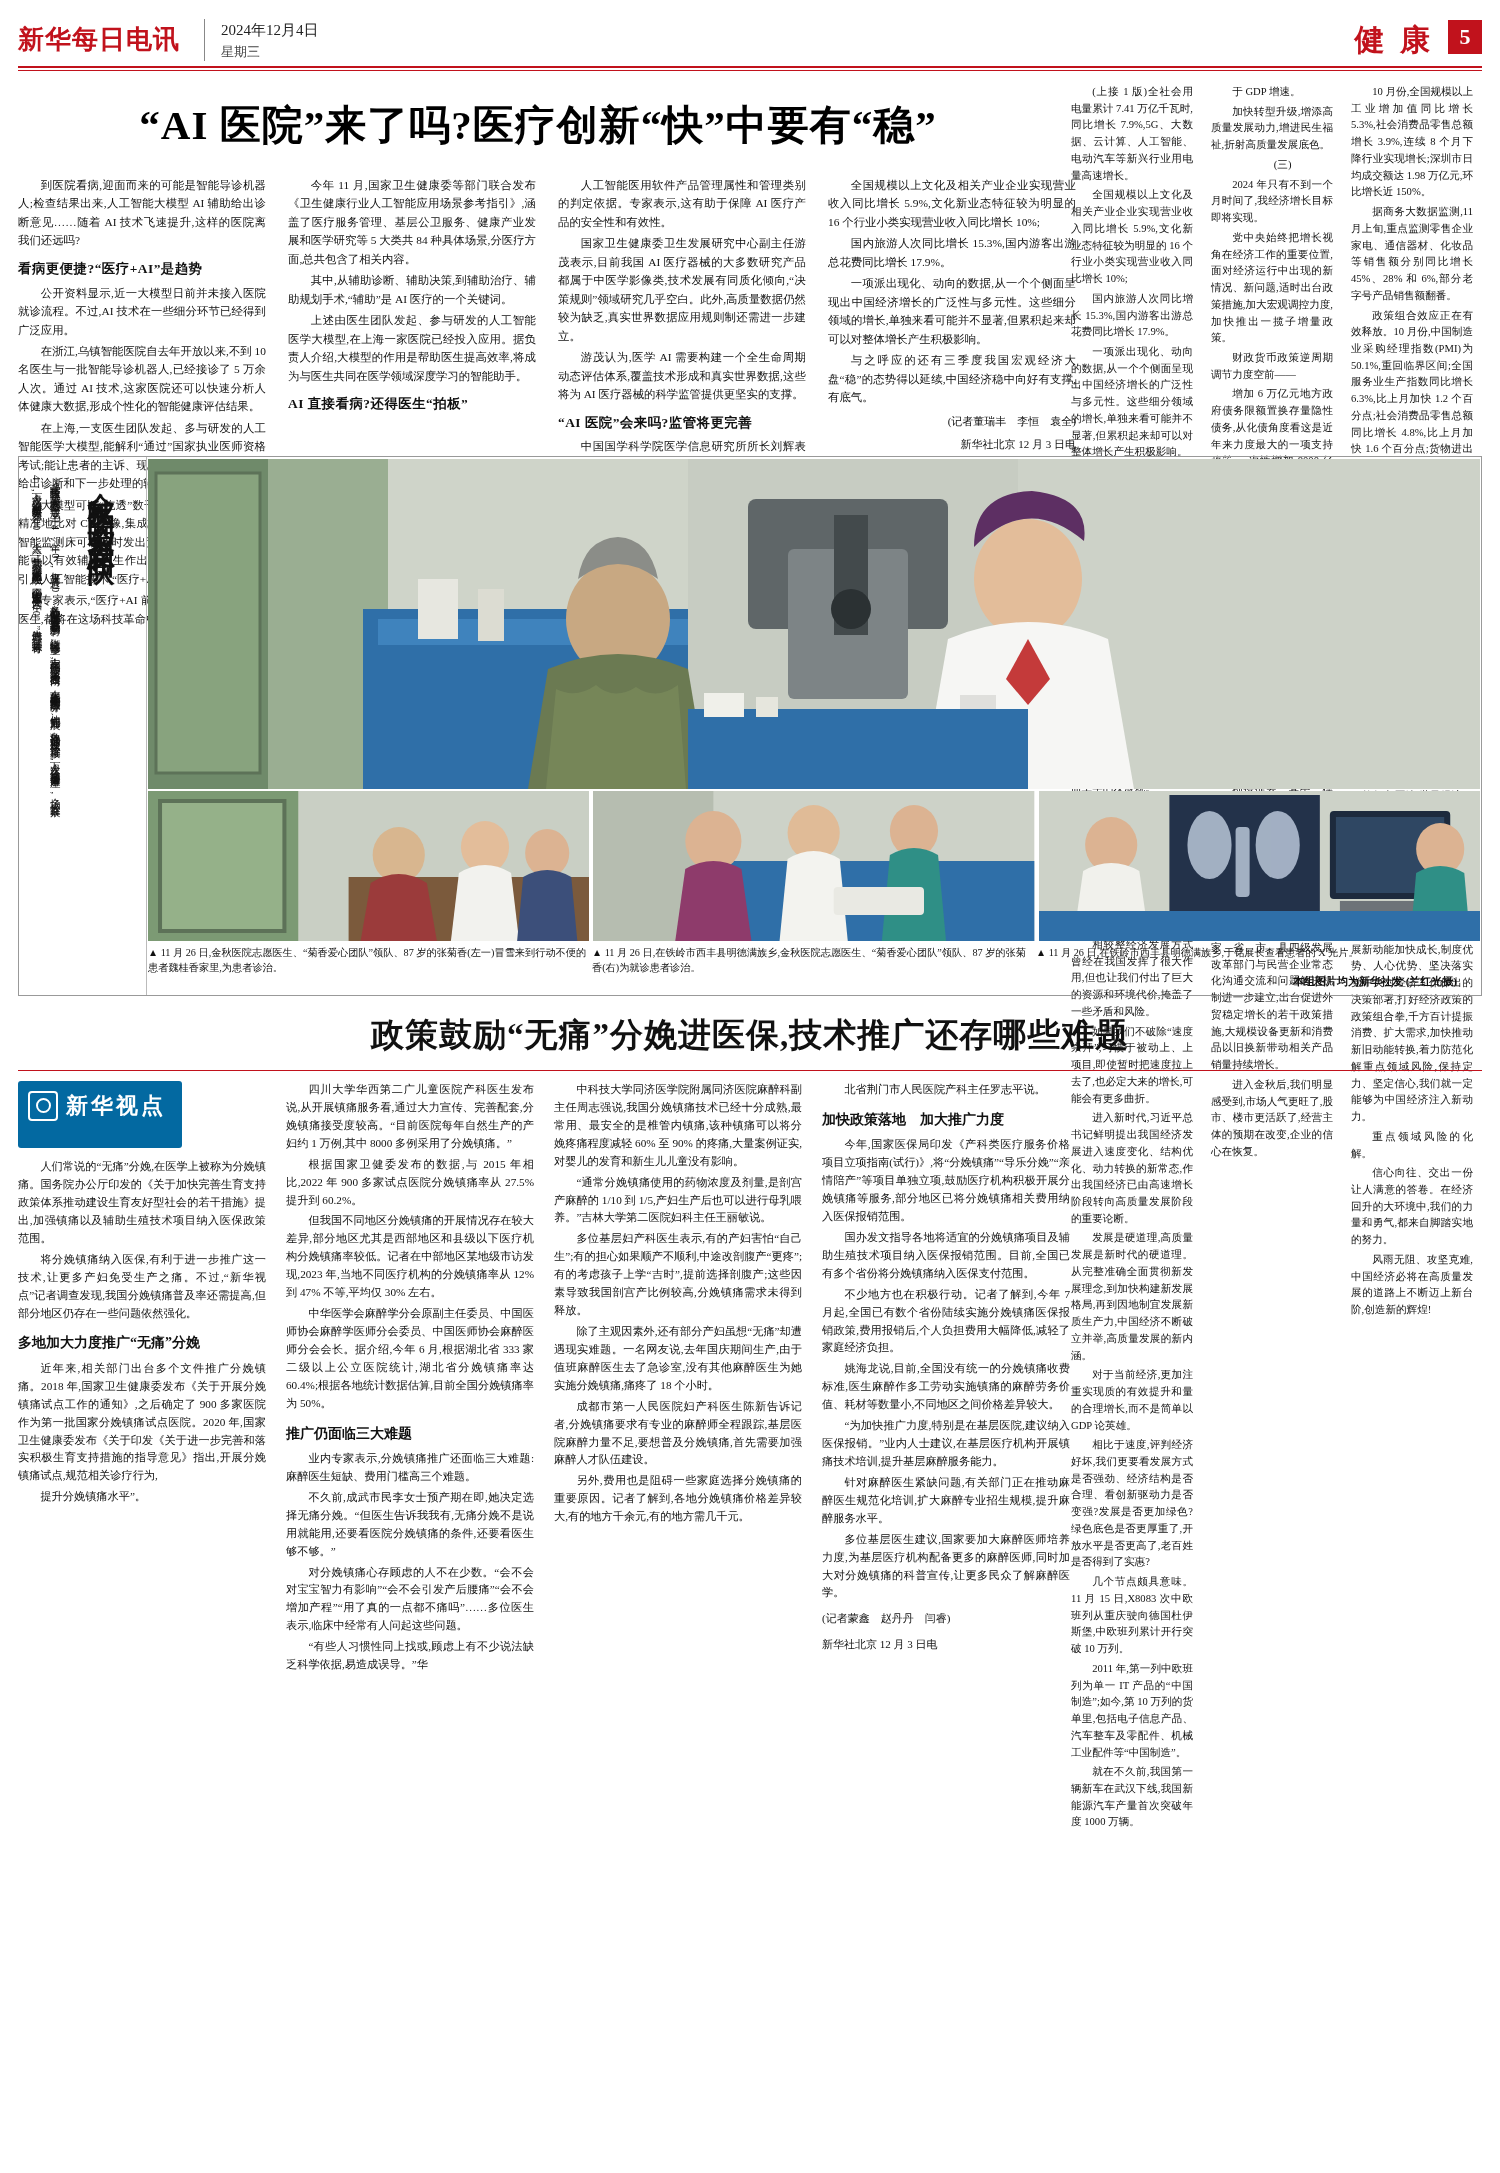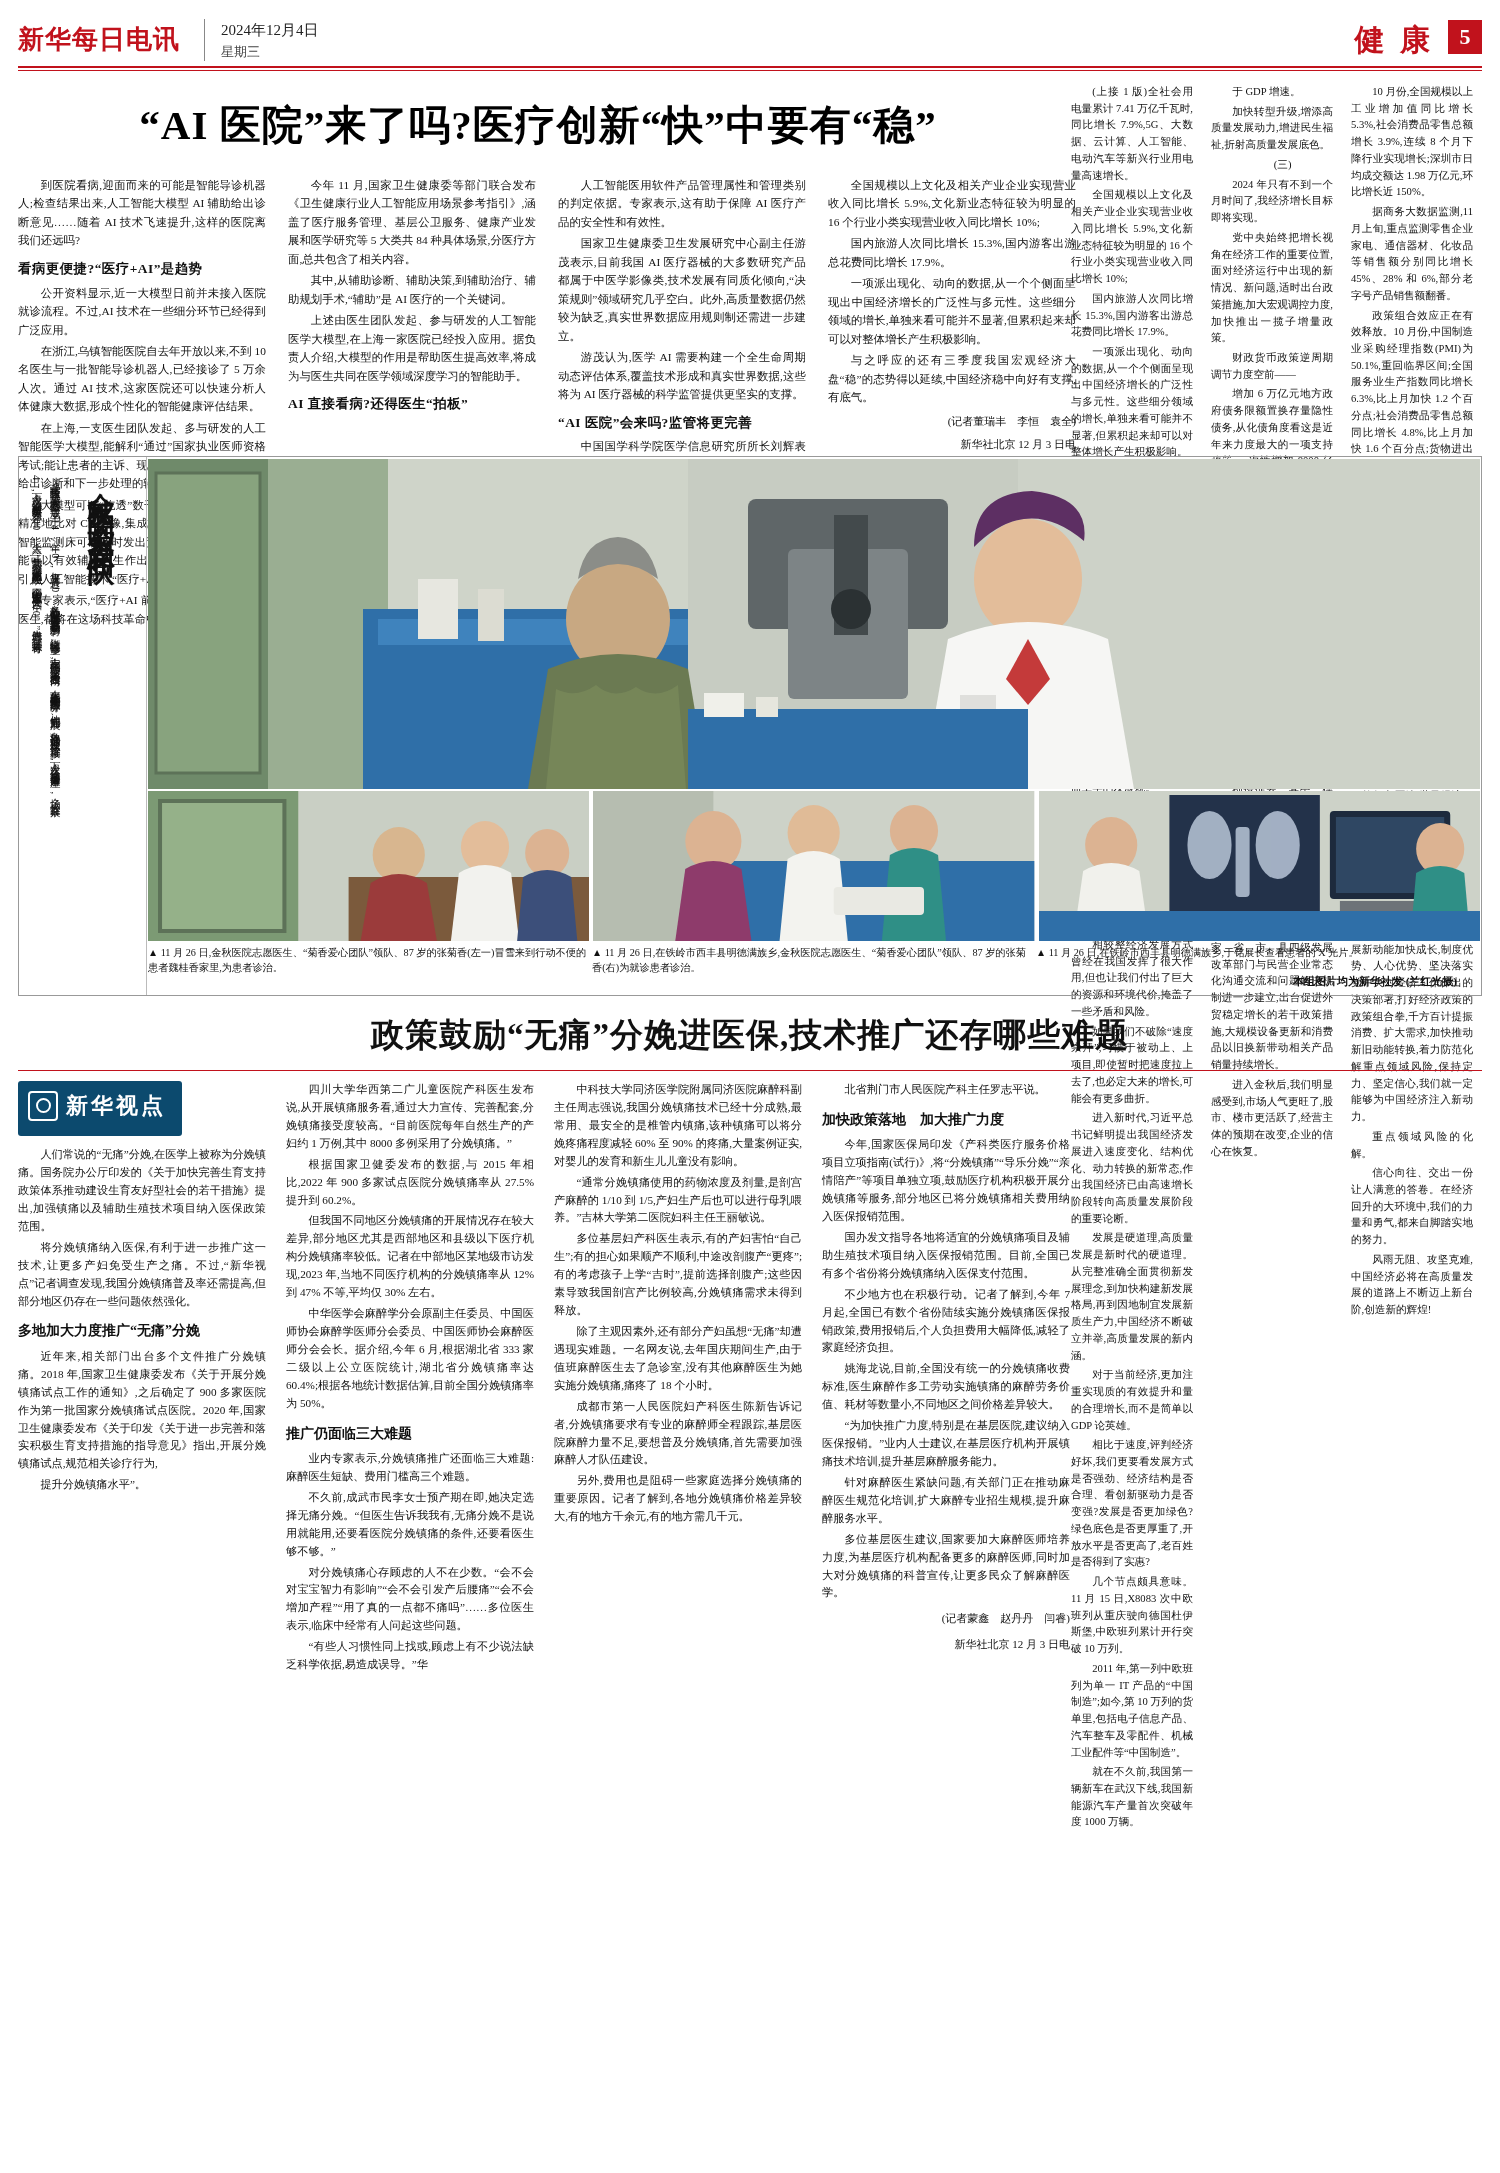--- a/index.html
+++ b/index.html
@@ -43,28 +43,28 @@
   .thumbs{position:absolute;left:129px;top:334px;width:1332px;height:150px;display:flex;gap:4px;}
   .thumb{flex:1;position:relative;overflow:hidden;}
   .thumbcaps{position:absolute;left:129px;top:488px;width:1332px;display:flex;font-size:10.2px;line-height:1.5;}
   .thumbcap{flex:1;}
   .credit{position:absolute;right:24px;bottom:6px;font-size:11px;font-weight:bold;}
 
   
   .bottom{position:absolute;left:18px;top:1005px;width:1464px;height:1150px;}
   .bheadline{font-size:33px;font-weight:bold;text-align:center;letter-spacing:1px;margin:8px 0 12px 0;}
   .brule{width:100%;height:1px;background:#c1121c;margin-bottom:10px;}
-  .badge{display:inline-flex;align-items:center;gap:8px;background:#0c4a6e;color:#fff;padding:7px 16px 13px 10px;border-radius:3px;font-size:22px;font-weight:bold;letter-spacing:3px;}
+  .badge{display:inline-flex;align-items:center;gap:8px;background:#0369a1;color:#fff;padding:7px 16px 25px 10px;border-radius:3px;font-size:22px;font-weight:bold;letter-spacing:3px;}
   .badge .bico{width:26px;height:26px;border:2px solid #fff;border-radius:4px;display:flex;align-items:center;justify-content:center;}
   .badge .bico i{display:block;width:11px;height:11px;border:2px solid #fff;border-radius:50%;}
   .bcols{display:flex;gap:20px;margin-top:0;}
   .bcol{font-size:11.2px;line-height:1.6;text-align:justify;}
   .bcol p{margin:0 0 3px 0;text-indent:2em;}
   .bsub{font-weight:bold;font-size:14px;margin:10px 0 5px 0;text-indent:0;}
-  .bbyline{text-align:right;font-size:11px;margin-top:8px;}
+  .bbyline{font-size:11px;margin-top:8px;}
 </style>
 </head>
 <body>
 
 <div class="page">
 
   <div class="masthead">
     <div class="logo">
       <span class="l1">新华每日电讯</span>
     </div>

